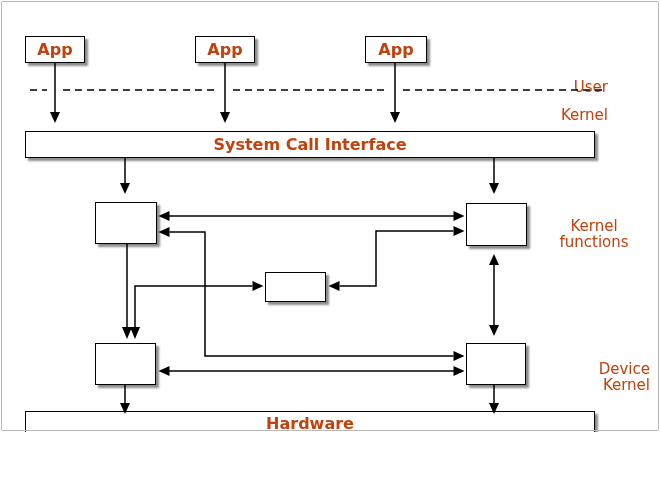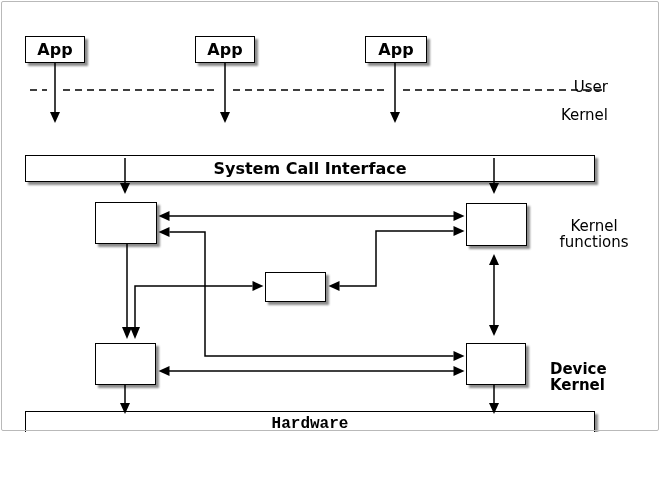--- a/index.html
+++ b/index.html
@@ -1,43 +1,43 @@
 <!DOCTYPE html>
 <html><head>
 <meta charset="utf-8">
 <style>
   html,body{margin:0;padding:0;background:#fff;}
   #canvas{
     position:relative;width:660px;height:432px;background:#fff;overflow:hidden;
-    font-family:"DejaVu Sans","Liberation Sans",sans-serif;color:#000000;
+    font-family:"DejaVu Sans","Liberation Sans",sans-serif;color:#c2410c;
   }
   #frame{position:absolute;inset:1px;border:1px solid #b9b9b9;border-radius:2px;pointer-events:none;}
   .box{
     position:absolute;box-sizing:border-box;background:#fff;border:1.5px solid #000;
     box-shadow:3px 3px 2px rgba(0,0,0,0.45);
     display:flex;align-items:center;justify-content:center;
     font-weight:bold;font-size:16px;line-height:1;
   }
   .sidelabel{position:absolute;font-size:15px;line-height:16px;font-weight:normal;white-space:pre;margin-top:12px;}
   #connectors{position:absolute;left:0;top:0;pointer-events:none;}
   
   #app1{left:25px;top:36px;width:60px;height:27px;}
   #app2{left:195px;top:36px;width:60px;height:27px;}
   #app3{left:365px;top:36px;width:62px;height:27px;}
-  #sci{left:25px;top:131px;width:570px;height:27px;margin-top:24px;}
+  #sci{left:25px;top:131px;width:570px;height:27px;}
   #kfl{left:95px;top:202px;width:62px;height:42px;}
   #kfr{left:466px;top:203px;width:61px;height:43px;}
   #mid{left:265px;top:272px;width:61px;height:30px;}
   #ddl{left:95px;top:343px;width:61px;height:42px;}
   #ddr{left:466px;top:343px;width:60px;height:42px;}
-  #hw{left:25px;top:411px;width:570px;height:25px;font-family:Liberation Mono, monospace;}
+  #hw{left:25px;top:411px;width:570px;height:25px;}
   #lbl-user{left:500px;top:67px;width:108px;text-align:right;}
   #lbl-kernel{left:500px;top:95px;width:108px;text-align:right;}
   #lbl-kfn{left:534px;top:206px;width:120px;text-align:center;}
-  #lbl-dd{left:550px;top:349px;width:100px;text-align:left;font-weight:bold;}
+  #lbl-dd{left:550px;top:349px;width:100px;text-align:right;}
 </style>
 </head>
 <body>
 
 <div id="canvas">
 
   <div class="box" id="app1">App</div>
   <div class="box" id="app2">App</div>
   <div class="box" id="app3">App</div>
 

